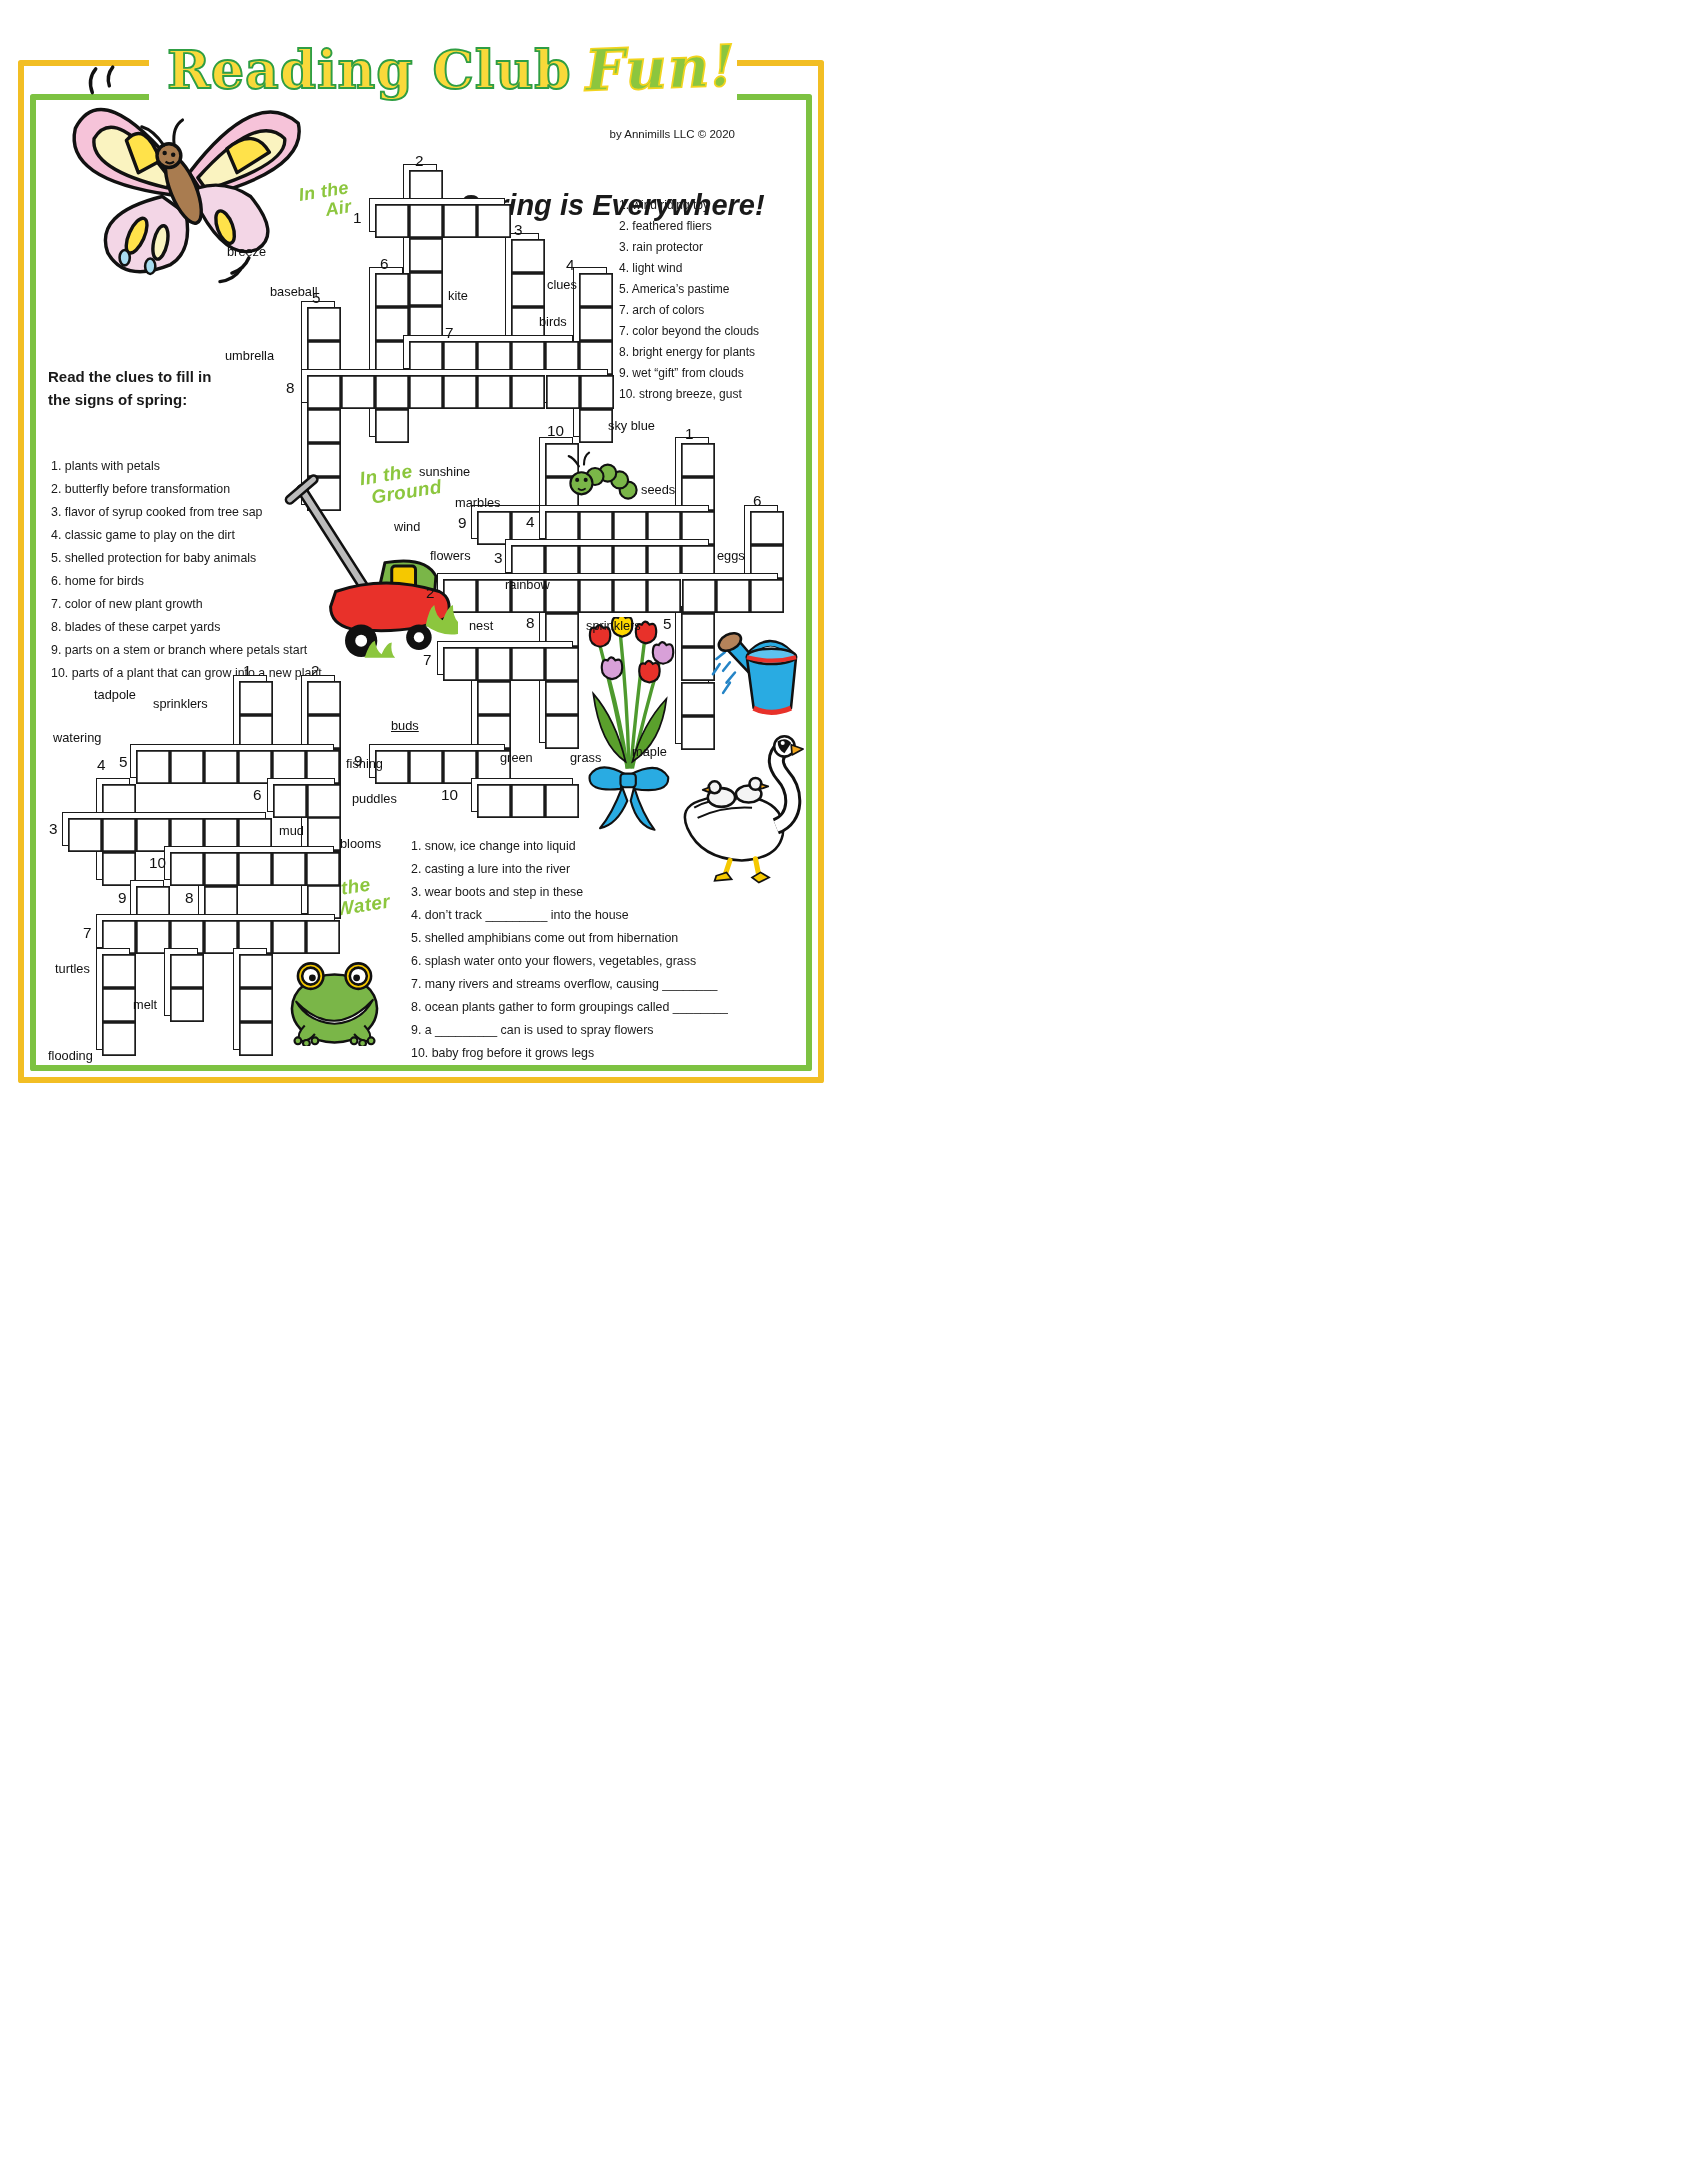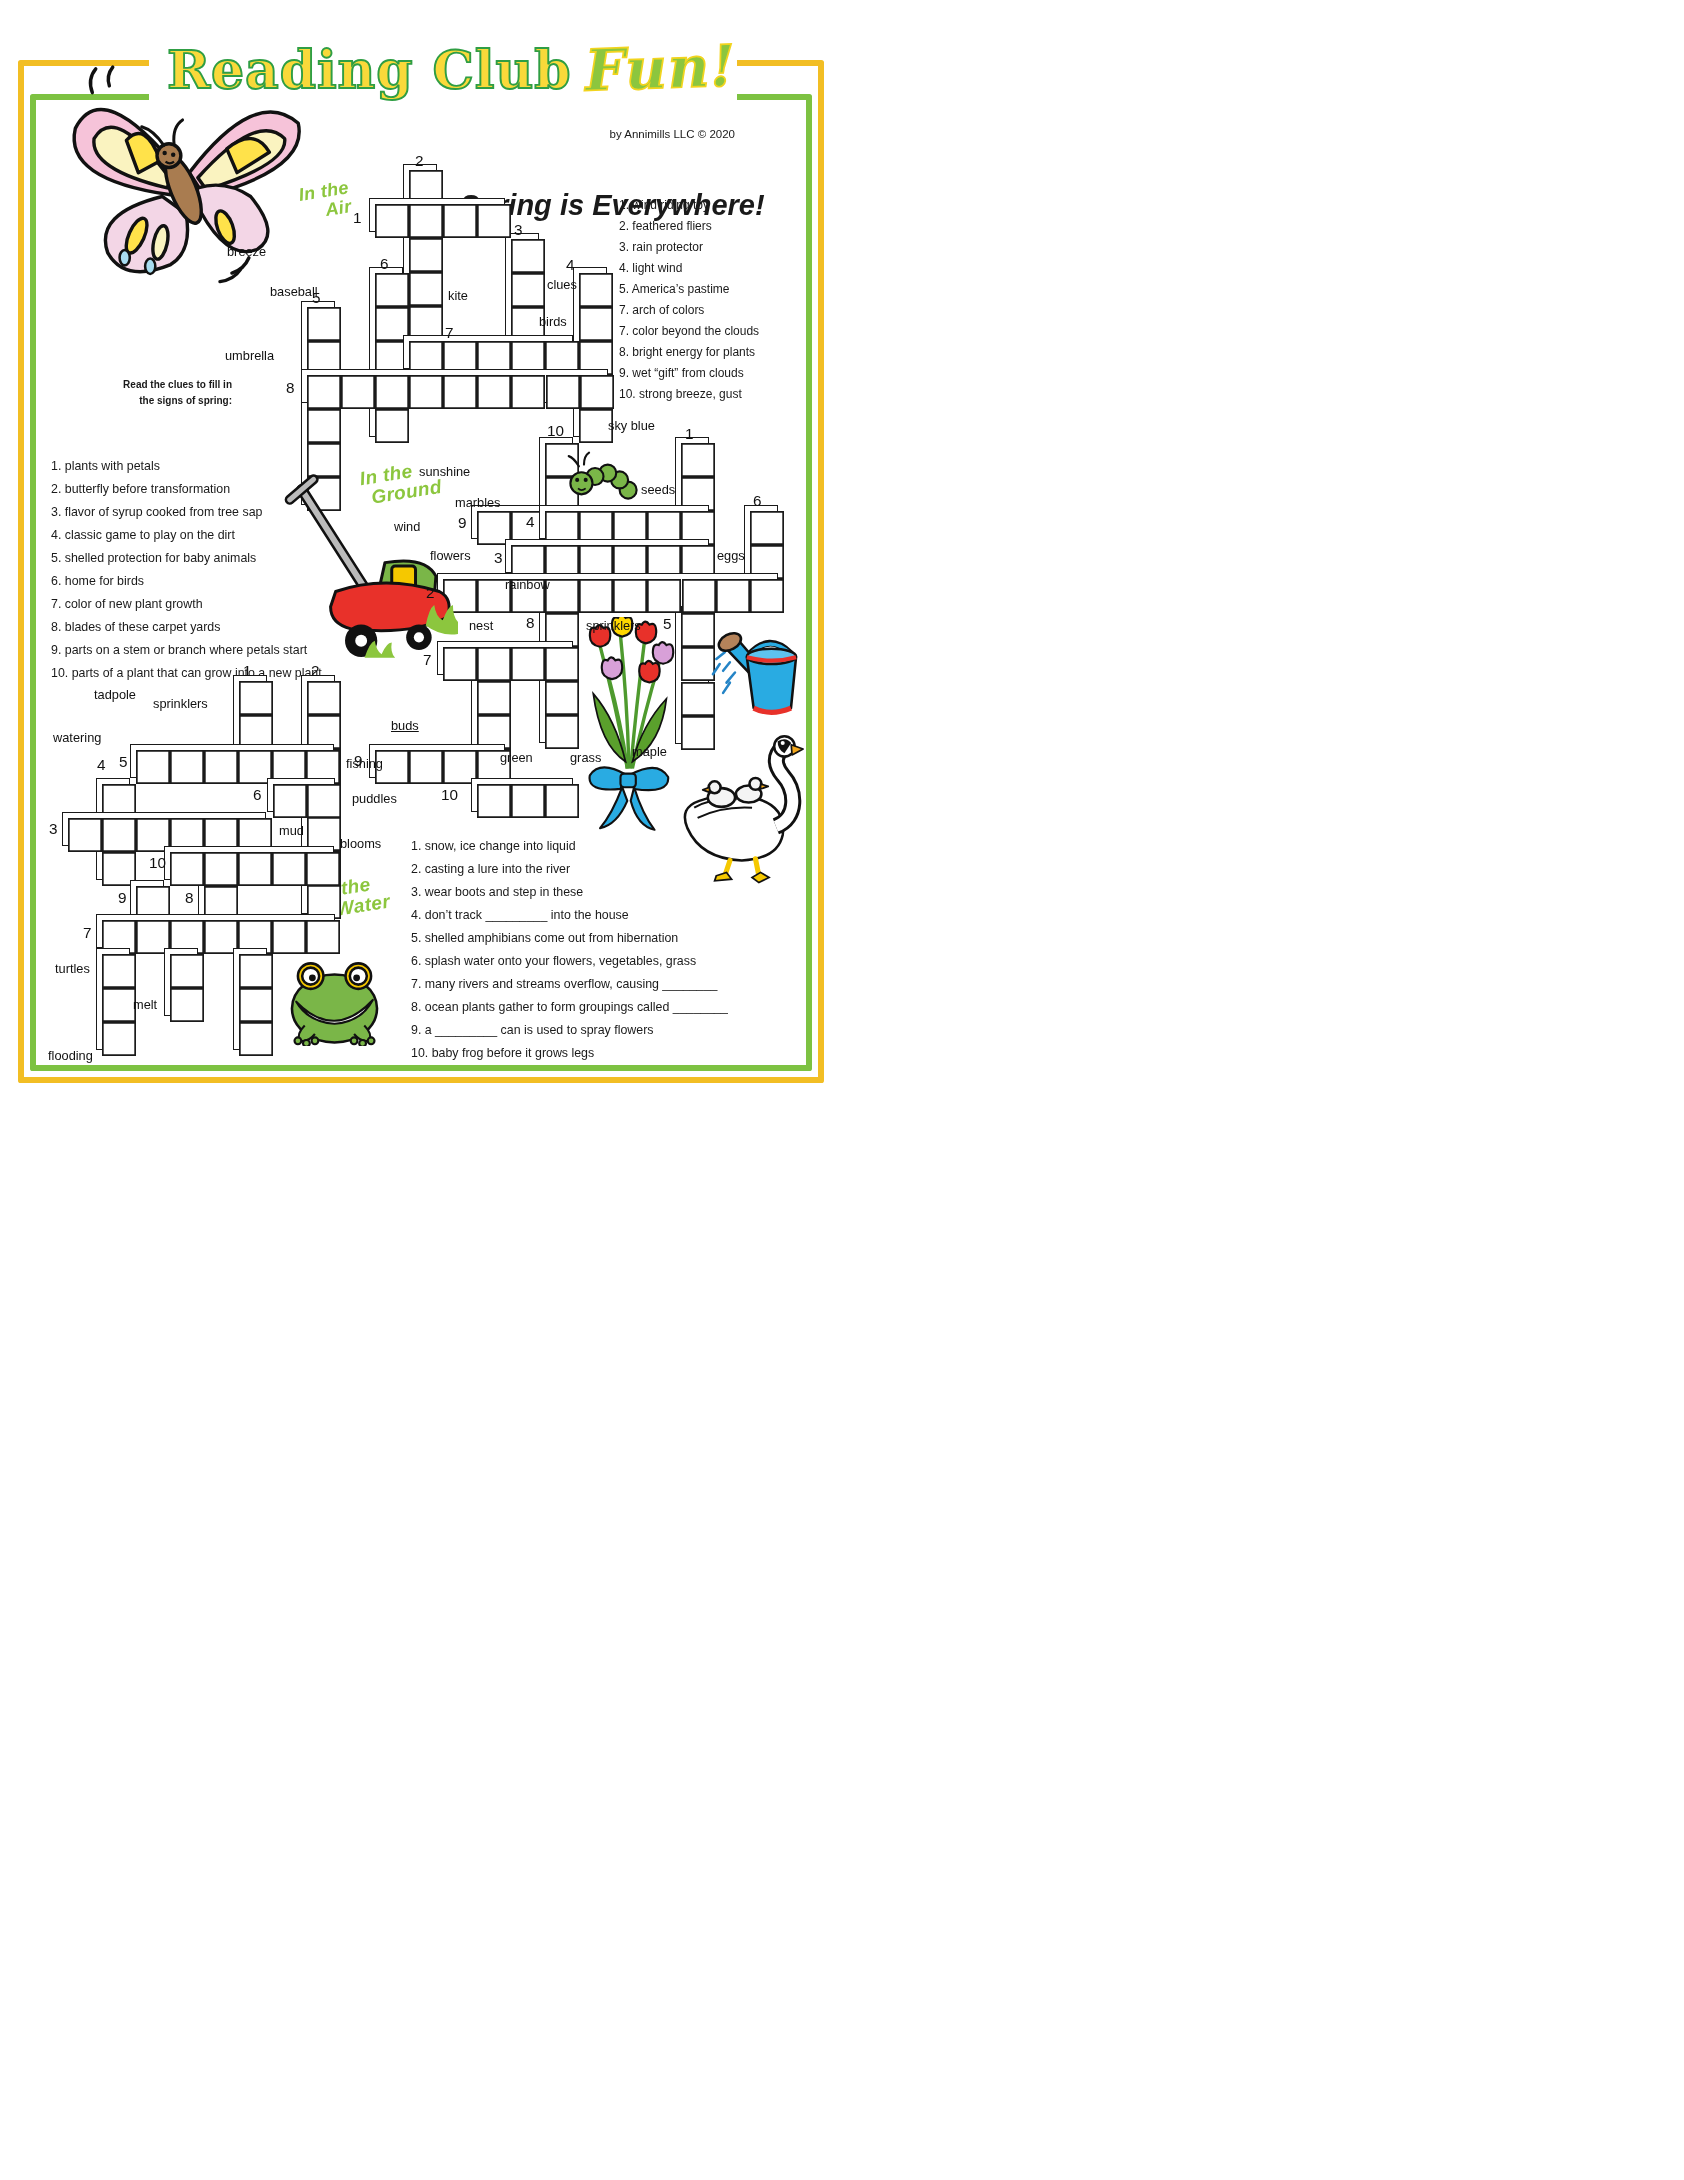--- a/index.html
+++ b/index.html
@@ -13,22 +13,22 @@
       font-family:"DejaVu Serif",serif;font-weight:700;font-size:52px;letter-spacing:0.9px;}
   .main-title .rc{color:#f9d93a;-webkit-text-stroke:1.9px #2f9e44;text-shadow:0 0 0.9px #2f9e44;}
   .main-title .fun{display:inline-block;margin-left:13.6px;font-style:italic;font-size:57px;
       color:#8cc63e;-webkit-text-stroke:1.7px #f2d41e;transform:rotate(-2deg);}
   .byline{position:absolute;left:471px;top:128px;width:264px;text-align:right;font-size:11.5px;}
   .subtitle{position:absolute;left:460px;top:189px;font-size:29px;font-weight:700;font-style:italic;white-space:nowrap;}
   .bubble{position:absolute;left:43px;top:254px;width:160px;height:92px;border:2.1px solid #111;
       border-radius:20.4px;display:flex;flex-direction:column;justify-content:center;text-align:center;
       font-size:11.2px;line-height:1.4;box-sizing:border-box;padding:3.4px 5.1px;background:#fff;z-index:3;}
   .bubble-tail{position:absolute;left:101px;top:213px;z-index:2;}
-  .instructions{position:absolute;left:48px;top:377px;width:184px;text-align:right;
-      font-size:10px;font-weight:700;line-height:1.55;}
+  .instructions{position:absolute;left:48px;top:365px;width:184px;text-align:left;
+      font-size:15px;font-weight:700;line-height:1.55;}
   .section .script-title{position:absolute;color:#8cc63e;font-weight:700;font-style:italic;
       transform:rotate(-9deg);line-height:1.05;letter-spacing:0.4px;white-space:nowrap;}
   .st-air{left:300px;top:182px;font-size:18px;}
   .st-air div:nth-child(2){margin-left:24px;}
   .st-ground{left:361px;top:463px;font-size:19px;}
   .st-ground div:nth-child(2){margin-left:8.5px;}
   .st-water{left:319px;top:877px;font-size:19px;}
   .st-water div:nth-child(2){margin-left:15.3px;}
   .clue-list{position:absolute;}
   .cl-air{left:619px;top:195px;font-size:12px;line-height:21px;width:200px;}

